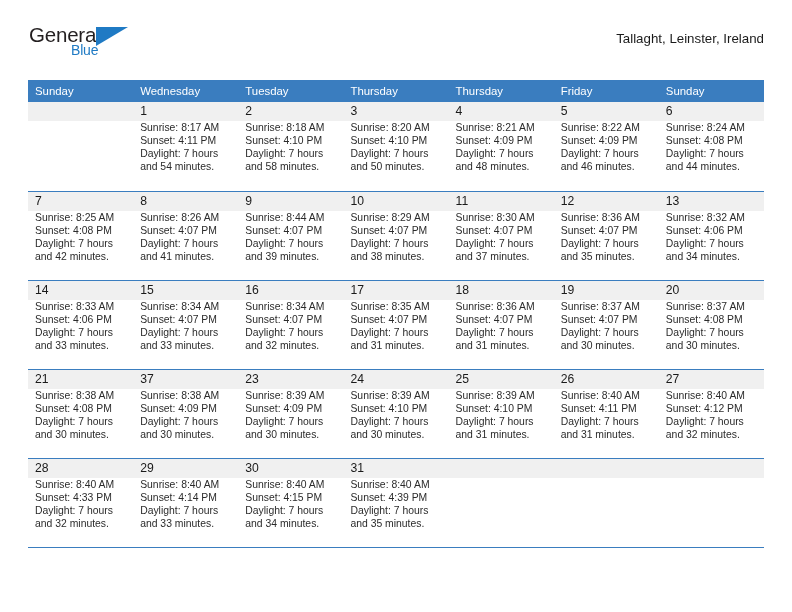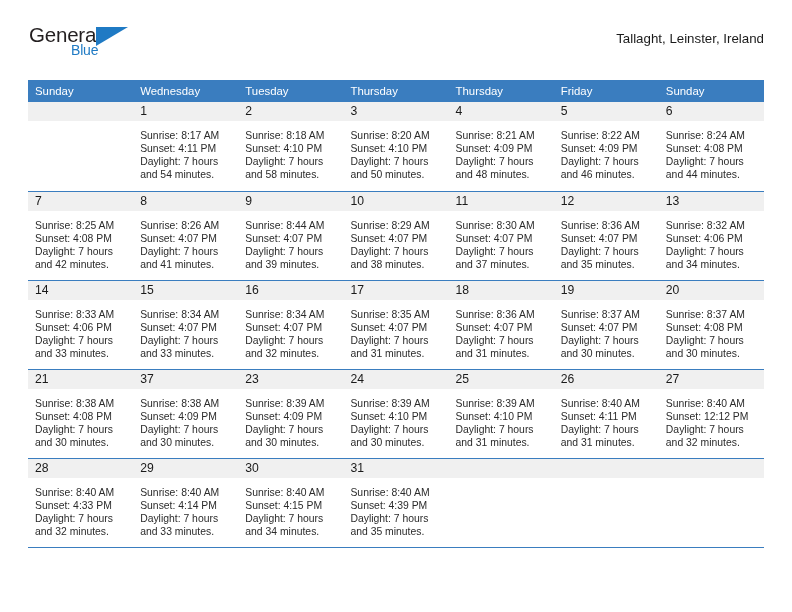--- a/index.html
+++ b/index.html
@@ -129,21 +129,21 @@
     padding: 3px 0 3px 7px;
     height: 19px;
     box-sizing: border-box;
     line-height: 13px;
   }
   td.empty .daynum {
     background: #f0f0f0;
     color: transparent;
   }
   .lines {
-    padding: 8px 4px 0 7px;
+    padding: 0 4px 0 7px;
   }
   .lines div {
     font-size: 10.4px;
     line-height: 13.1px;
     color: #2b2b2b;
     white-space: nowrap;
   }
 </style>
 </head>
 <body>
@@ -473,21 +473,21 @@
                 <div>Daylight: 7 hours</div>
                 <div>and 31 minutes.</div>
               </div>
             </div>
           </td>
           <td>
             <div class="cell-inner">
               <div class="daynum">27</div>
               <div class="lines">
                 <div>Sunrise: 8:40 AM</div>
-                <div>Sunset: 12:12 PM</div>
+                <div>Sunset: 4:12 PM</div>
                 <div>Daylight: 7 hours</div>
                 <div>and 32 minutes.</div>
               </div>
             </div>
           </td>
         </tr>
         <tr class="week">
           <td>
             <div class="cell-inner">
               <div class="daynum">28</div>

